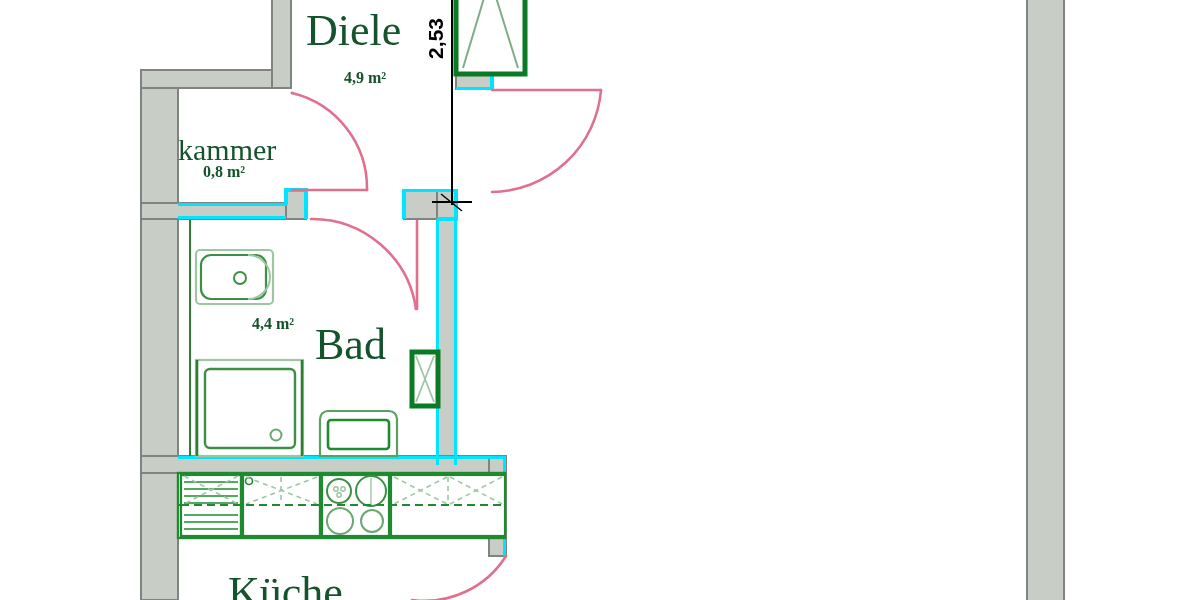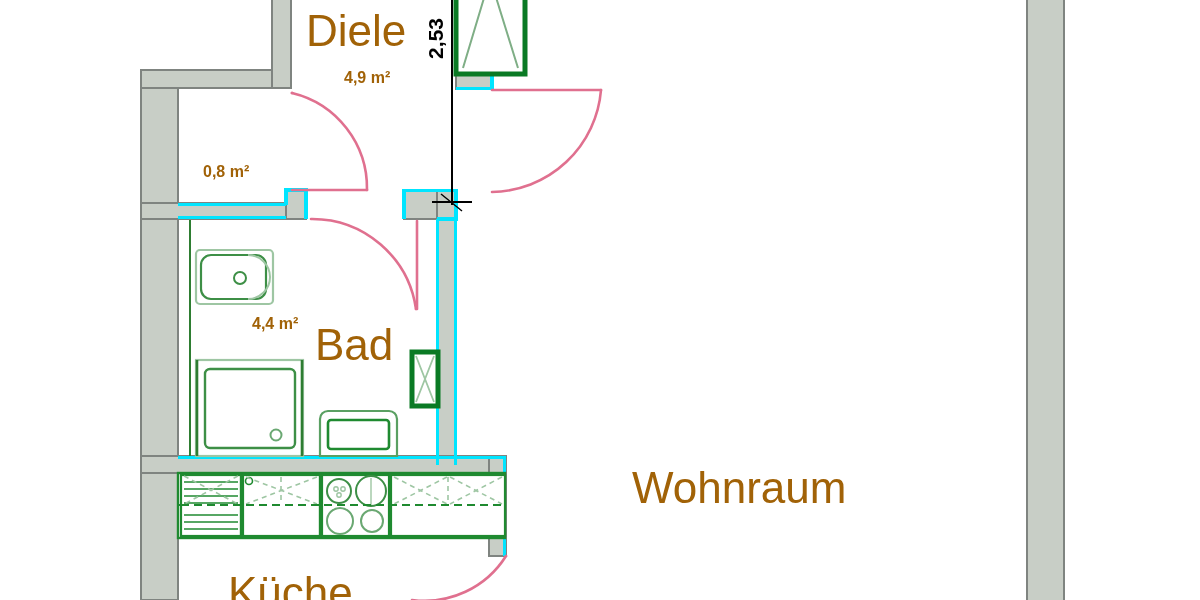--- a/index.html
+++ b/index.html
@@ -21,22 +21,22 @@
     position: absolute;
     left: 0;
     top: 0;
     width: 1200px;
     height: 600px;
     display: block;
   }
   .room-label {
     position: absolute;
     white-space: nowrap;
-    color: #a16207;
-    font-family: Liberation Sans, sans-serif;
+    color: #14532d;
+    font-family: Liberation Serif, serif;
     line-height: 1.05;
   }
   .room-name {
     font-size: 44px;
     font-weight: 400;
     letter-spacing: 0px;
   }
   .room-name-sm {
     font-size: 30px;
     font-weight: 400;
@@ -242,24 +242,24 @@
         <line x1="320" y1="473" x2="320" y2="538"></line>
         <line x1="390" y1="473" x2="390" y2="538"></line>
       </g>
     </g>
 
   </svg>
 
   <div class="room-label room-name" style="left:306px; top:8px;">Diele</div>
   <div class="room-label room-area" style="left:344px; top:70px;">4,9 m²</div>
 
+  <div class="room-label room-name-sm" style="left:178px; top:134px;">kammer</div>
   <div class="room-label room-area" style="left:203px; top:164px;">0,8 m²</div>
 
   <div class="room-label room-name" style="left:315px; top:322px;">Bad</div>
   <div class="room-label room-area" style="left:216px; top:316px;margin-left:36px;">4,4 m²</div>
 
-  <div class="room-label room-name" style="left:632px; top:465px;">Wohnraum</div>
 
   <div class="room-label room-name" style="left:228px; top:570px;">Küche</div>
 
   <div class="dim-label" style="left:424px; top:18px;">2,53</div>
 
 </div>
 
 </body></html>

